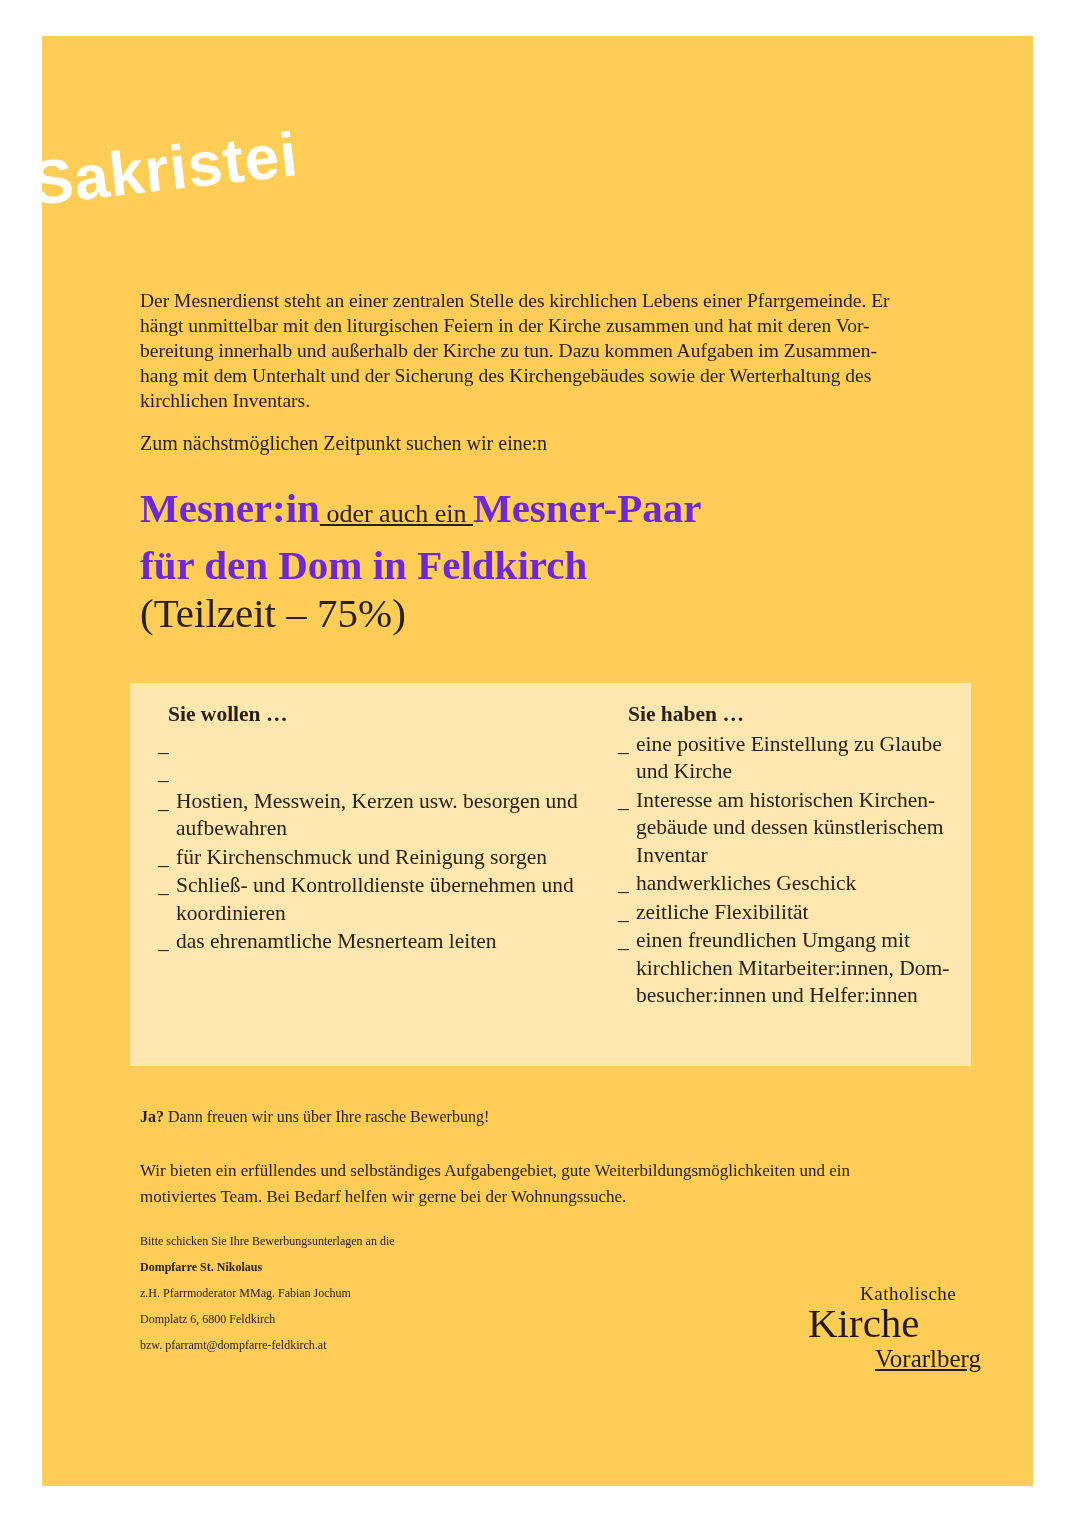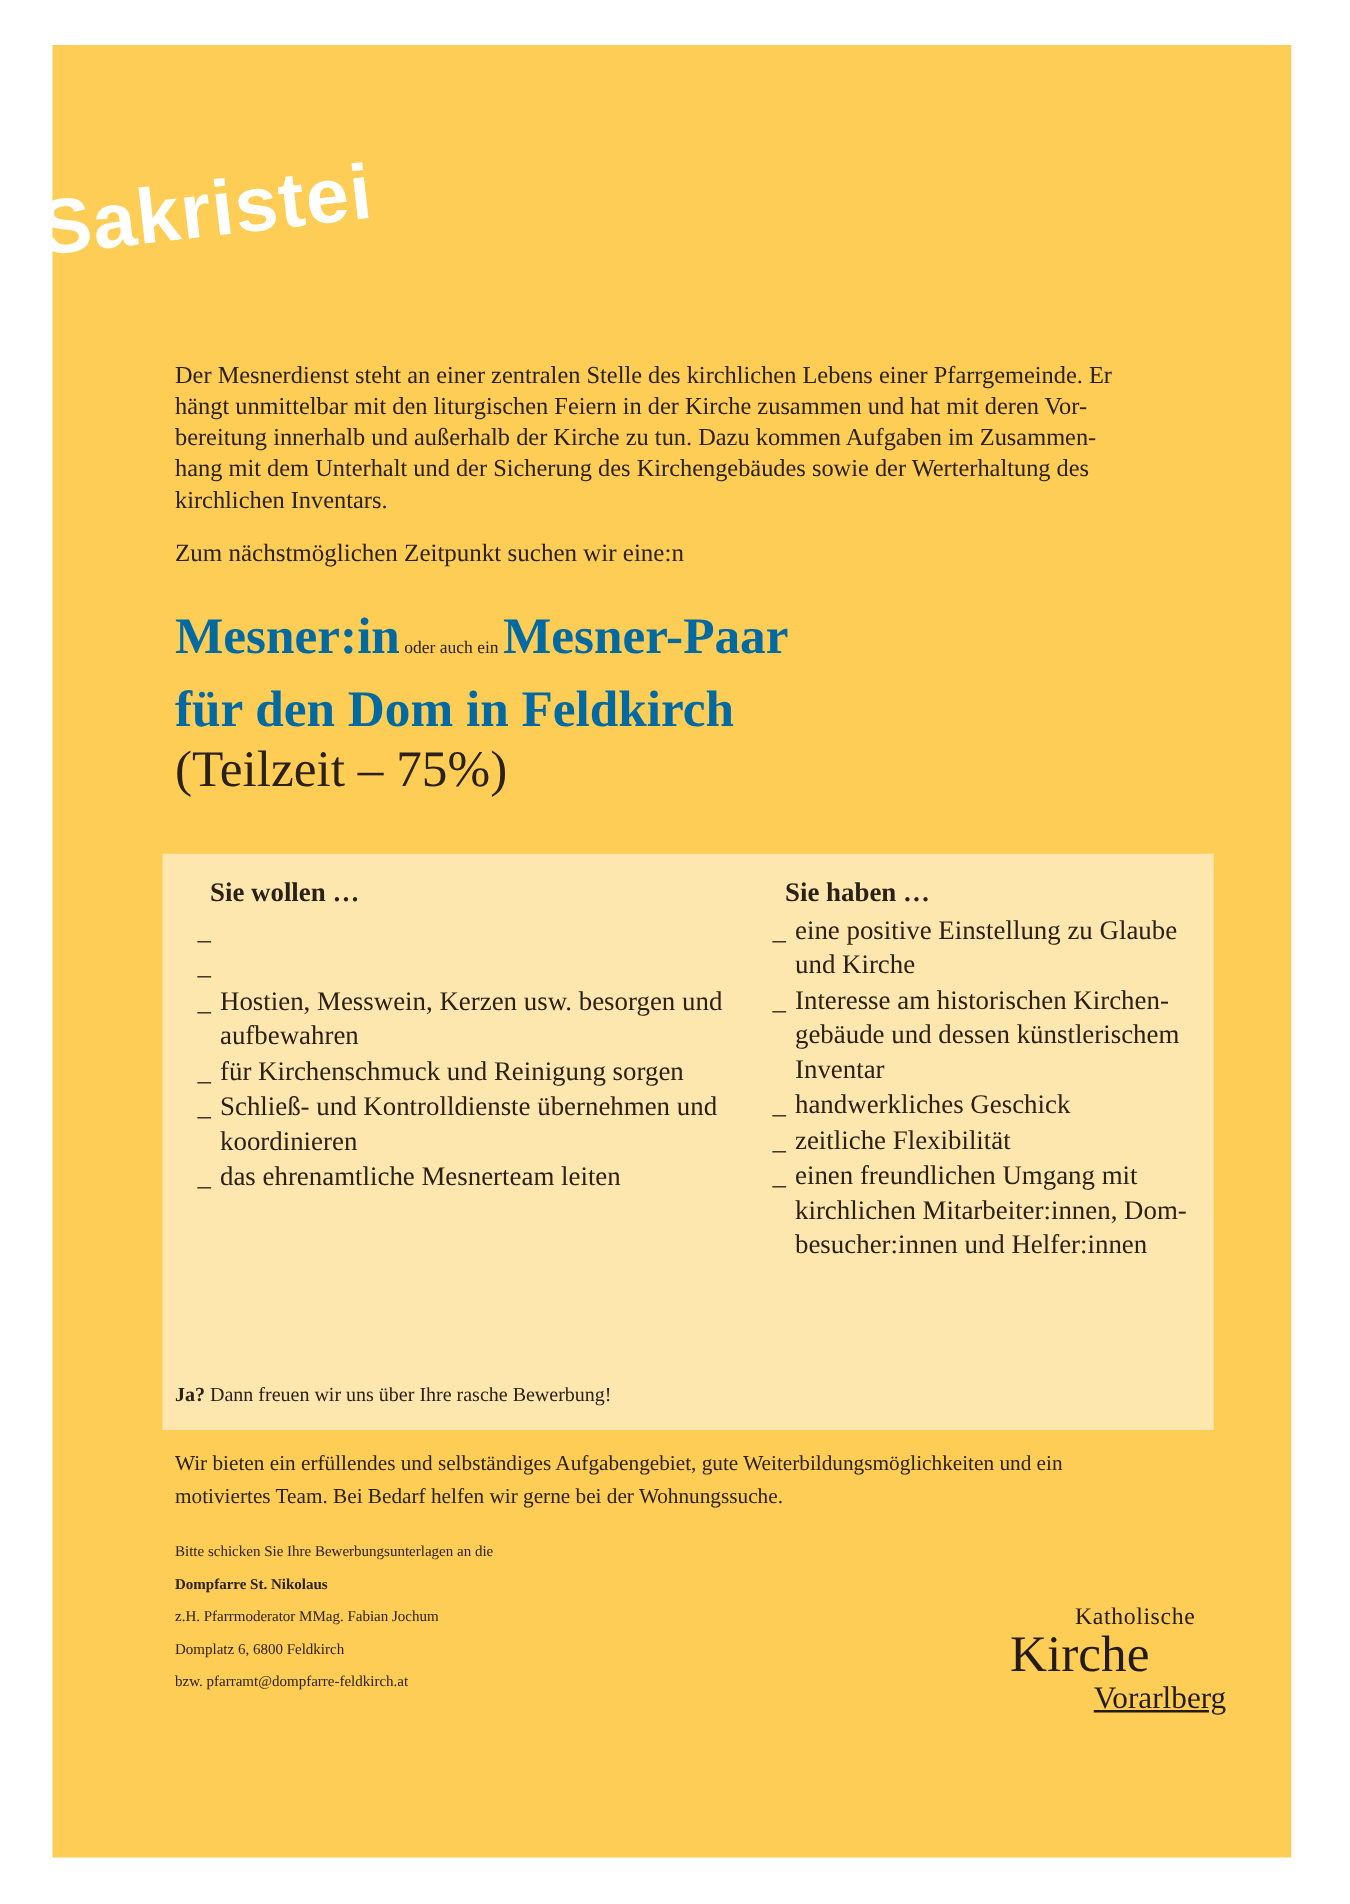--- a/index.html
+++ b/index.html
@@ -54,36 +54,37 @@
   .headline {
     position: absolute;
     left: 98px;
     top: 448px;
     line-height: 48px;
     white-space: nowrap;
   }
   .headline .big {
     font-size: 41px;
     font-weight: bold;
-    color: #0369a1;
+    color: #6d28d9;
   }
   .headline .small {
-    font-size: 14px;
+    font-size: 26px;
     font-weight: normal;
+    text-decoration: underline;
   }
   .headline .light {
     font-size: 41px;
     font-weight: normal;
   }
   .req-box {
     position: absolute;
     left: 88px;
     top: 647px;
     width: 841px;
-    height: 461px;
+    height: 383px;
     background: #FDE7AE;
   }
   .req-col {
     position: absolute;
     top: 18px;
     font-size: 21.5px;
     line-height: 27.5px;
   }
   .req-col.left  { left: 28px;  width: 460px; }
   .req-col.right { left: 488px; width: 345px; }

